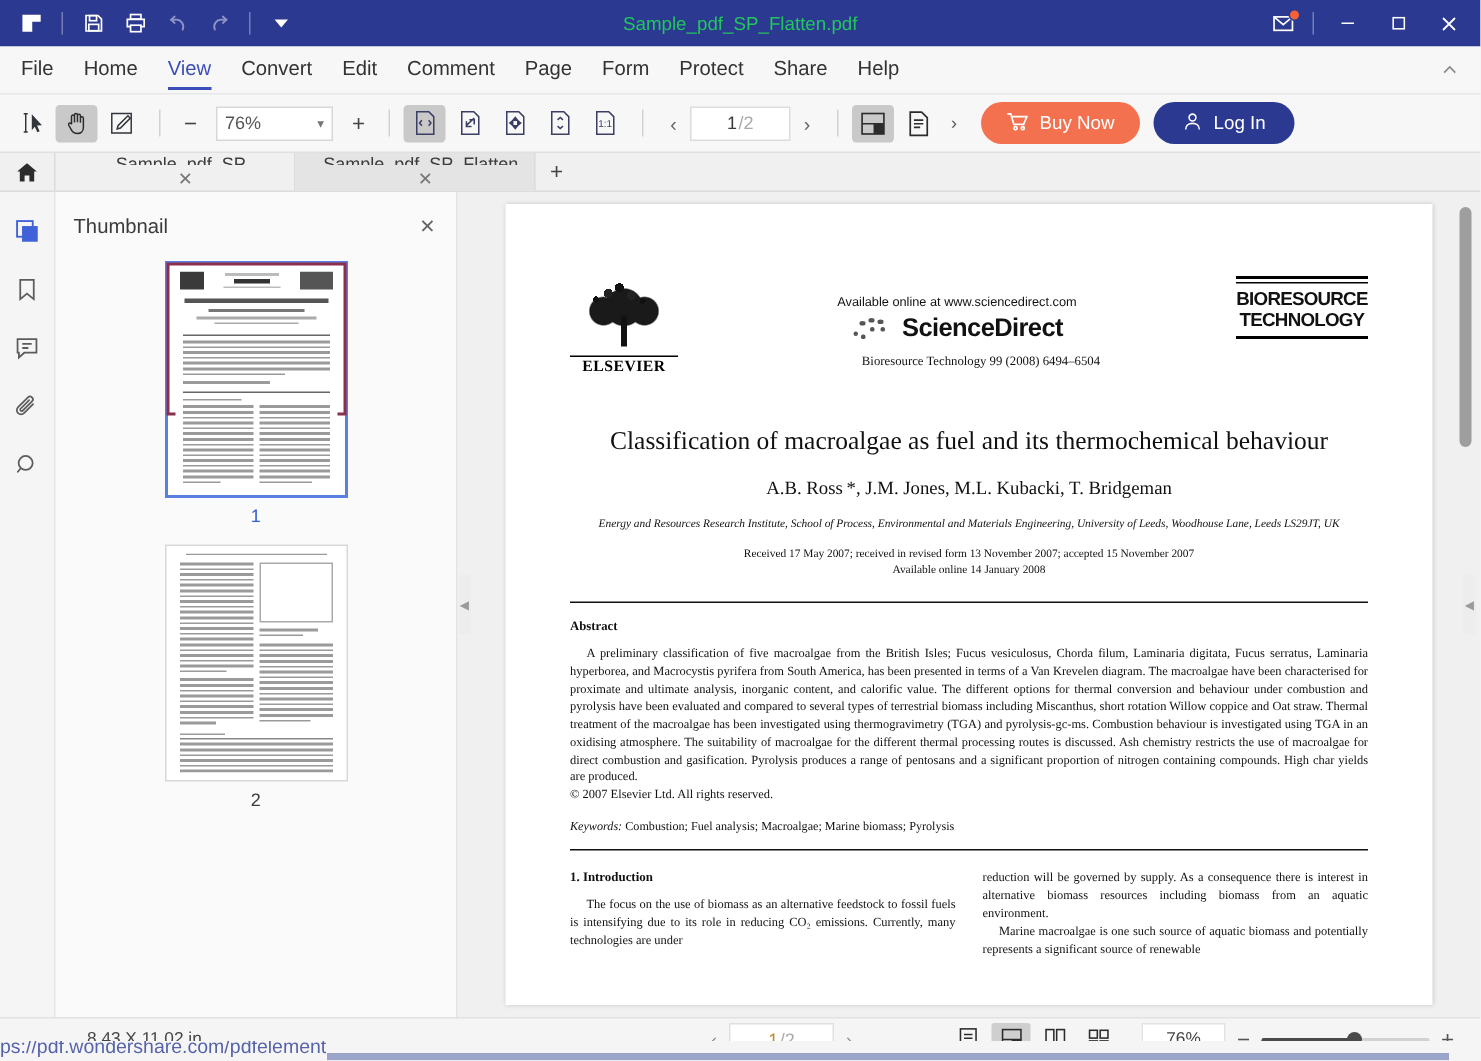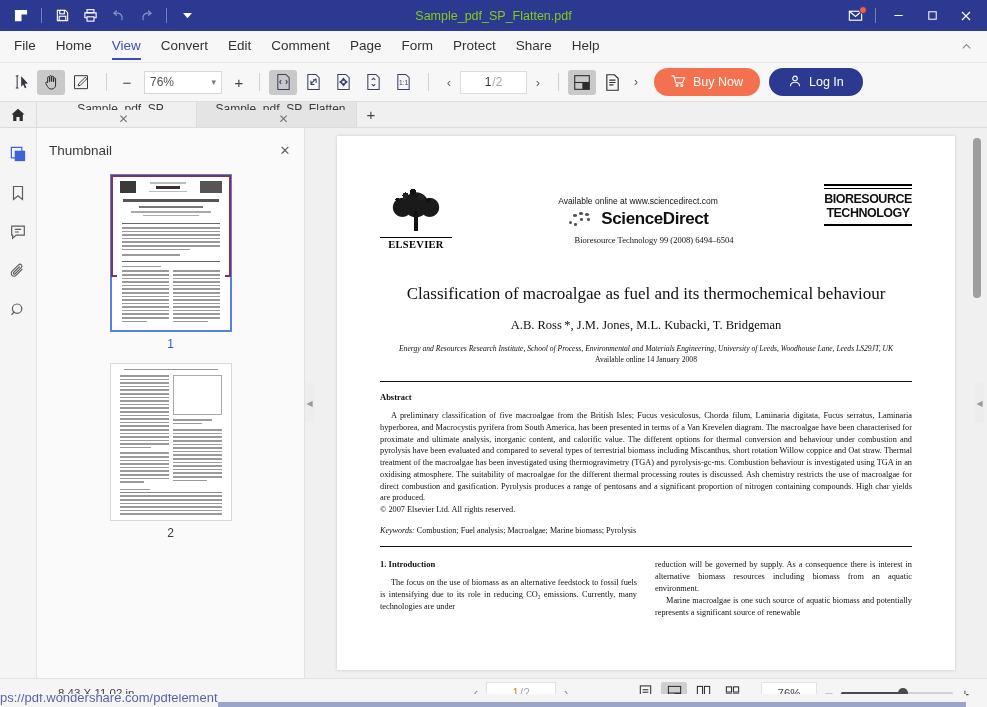--- a/index.html
+++ b/index.html
@@ -18,21 +18,21 @@
   }
   .tb-left { display: flex; align-items: center; padding-left: 8px; gap: 2px; }
   .tb-btn {
     width: 26px; height: 24px; display: flex; align-items: center; justify-content: center;
     color: #fff; cursor: pointer; border-radius: 2px;
   }
   .tb-btn svg { display:block; }
   .tb-sep { width: 1px; height: 15px; background: rgba(255,255,255,.35); margin: 0 5px; }
   .tb-title {
     position: absolute; left: 0; right: 0; text-align: center;
-    font-size: 12.5px; color: #84cc16; pointer-events: none;
+    font-size: 12.5px; color: #22c55e; pointer-events: none;
   }
   .tb-right { margin-left: auto; display: flex; align-items: center; padding-right: 4px; }
   .win-btn {
     width: 34px; height: 31px; display: flex; align-items: center; justify-content: center;
     cursor: pointer;
   }
   .envelope-wrap { position: relative; width: 30px; height: 31px; display:flex; align-items:center; justify-content:center; cursor:pointer; }
   .envelope-dot {
     position: absolute; top: 6px; right: 3px; width: 8px; height: 8px;
     border-radius: 50%; background: #f4623a; border: 1px solid #2b3990;
@@ -734,20 +734,21 @@
               <div class="bt-bar thin"></div>
             <div class="bt-txt">BIORESOURCE</div>
             <div class="bt-txt">TECHNOLOGY</div>
             <div class="bt-bar2"></div>
           </div>
         </div>
 
         <div class="art-title">Classification of macroalgae as fuel and its thermochemical behaviour</div>
         <div class="art-authors">A.B. Ross *, J.M. Jones, M.L. Kubacki, T. Bridgeman</div>
         <div class="art-affil">Energy and Resources Research Institute, School of Process, Environmental and Materials Engineering, University of Leeds, Woodhouse Lane, Leeds LS29JT, UK</div>
+        <div class="art-dates">Received 17 May 2007; received in revised form 13 November 2007; accepted 15 November 2007</div>
         <div class="art-dates" style="margin-top:0">Available online 14 January 2008</div>
 
         <div class="rule"></div>
 
         <div class="abs-h">Abstract</div>
         <div class="abs-p">A preliminary classification of five macroalgae from the British Isles; Fucus vesiculosus, Chorda filum, Laminaria digitata, Fucus serratus, Laminaria hyperborea, and Macrocystis pyrifera from South America, has been presented in terms of a Van Krevelen diagram. The macroalgae have been characterised for proximate and ultimate analysis, inorganic content, and calorific value. The different options for thermal conversion and behaviour under combustion and pyrolysis have been evaluated and compared to several types of terrestrial biomass including Miscanthus, short rotation Willow coppice and Oat straw. Thermal treatment of the macroalgae has been investigated using thermogravimetry (TGA) and pyrolysis-gc-ms. Combustion behaviour is investigated using TGA in an oxidising atmosphere. The suitability of macroalgae for the different thermal processing routes is discussed. Ash chemistry restricts the use of macroalgae for direct combustion and gasification. Pyrolysis produces a range of pentosans and a significant proportion of nitrogen containing compounds. High char yields are produced.</div>
         <div class="abs-copy">© 2007 Elsevier Ltd. All rights reserved.</div>
 
         <div class="keywords">
           <i>Keywords:</i>

